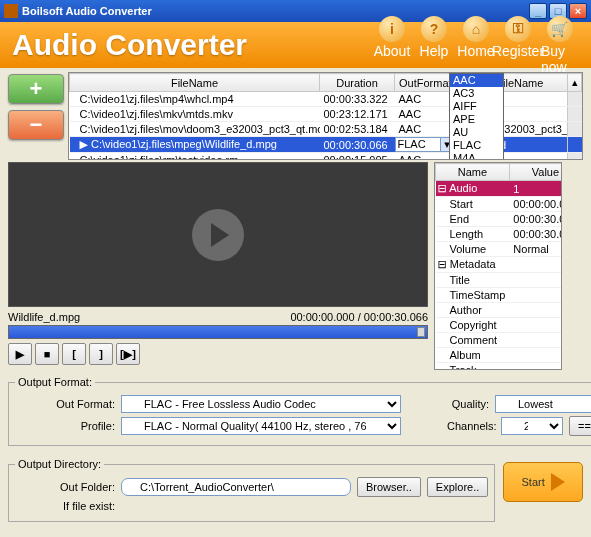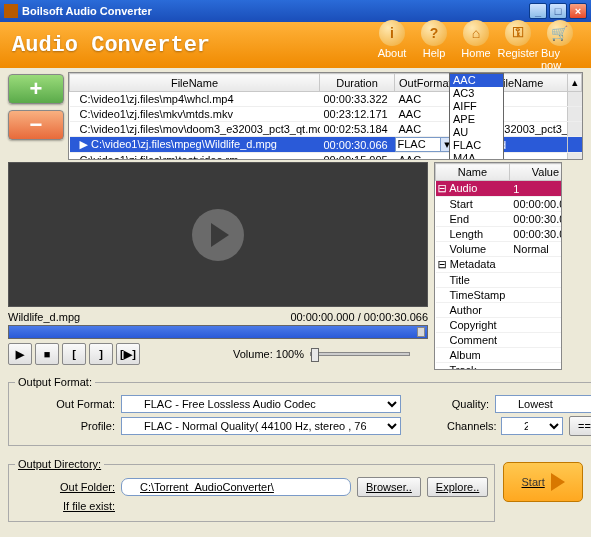--- a/index.html
+++ b/index.html
@@ -4,25 +4,25 @@
 <style>
 * { box-sizing: border-box; margin: 0; padding: 0; font-family: Tahoma, Arial, sans-serif; font-size: 11px; }
 body { background: #ece9d8; width: 591px; height: 537px; overflow: hidden; }
 .titlebar { background: linear-gradient(#2a6bd8, #1a4db8); height: 22px; display: flex; align-items: center; padding: 0 4px; color: #fff; }
 .titlebar .icon { width: 14px; height: 14px; background: #b85a00; margin-right: 4px; }
 .titlebar .title { flex: 1; font-weight: bold; }
 .winbtns { display: flex; gap: 2px; }
 .winbtn { width: 18px; height: 16px; background: linear-gradient(#d0e3ff,#8abce8); border: 1px solid #0a3a8a; border-radius: 2px; color: #2a4a8a; display: flex; align-items: center; justify-content: center; font-weight: bold; cursor: pointer; }
 .winbtn.close { background: linear-gradient(#f8a080,#e84a2a); color: #fff; }
 .header { background: linear-gradient(#ffb23a, #f08a00); height: 46px; display: flex; align-items: center; padding: 0 12px; }
-.header-title { color: #fff; font-size: 22px; font-weight: bold; text-shadow: 0 1px 2px rgba(0,0,0,0.3); flex: 1; font-family: Liberation Mono, monospace; }
+.header-title { color: #fff; font-size: 30px; font-weight: bold; text-shadow: 0 1px 2px rgba(0,0,0,0.3); flex: 1; }
 .header-btns { display: flex; gap: 4px; }
 .header-btn { width: 38px; display: flex; flex-direction: column; align-items: center; cursor: pointer; }
 .header-btn .circ { width: 26px; height: 26px; border-radius: 50%; background: radial-gradient(circle at 35% 30%, #ffe8b0, #f0a830); display: flex; align-items: center; justify-content: center; color: #c06800; font-weight: bold; font-size: 14px; }
-.header-btn .lbl { color: #fff; font-size: 11px; margin-top: 1px; }
+.header-btn .lbl { color: #fff; font-size: 14px; margin-top: 1px; }
 
 .main { padding: 4px 8px; }
 .top-row { display: flex; gap: 4px; height: 88px; }
 .addrem { display: flex; flex-direction: column; gap: 6px; width: 56px; padding-top: 2px; }
 .addbtn, .rembtn { height: 30px; border-radius: 4px; border: 1px solid #888; background: linear-gradient(#9adb7a,#5aaa4a); display: flex; align-items: center; justify-content: center; color: #fff; font-size: 22px; font-weight: bold; cursor: pointer; box-shadow: 0 1px 2px rgba(0,0,0,0.3); }
 .rembtn { background: linear-gradient(#f8b080,#e86a3a); }
 
 .grid { flex: 1; border: 1px solid #888; background: #fff; overflow: hidden; display: flex; flex-direction: column; }
 .grid table { width: 100%; border-collapse: collapse; table-layout: fixed; }
 .grid th { background: linear-gradient(#fafafa,#e8e8e8); border: 1px solid #c8c8c8; padding: 2px 4px; font-weight: normal; height: 18px; text-align: center; }
@@ -55,21 +55,21 @@
 .vslider { width: 100px; height: 4px; background: #ccc; border: 1px solid #888; position: relative; }
 .vslider .th { position: absolute; left: 0; top: -5px; width: 8px; height: 14px; background: #e8e8e8; border: 1px solid #666; }
 
 fieldset { border: 1px solid #aaa; margin-top: 6px; padding: 4px 6px 6px; }
 legend { padding: 0 3px; }
 .frow { display: flex; align-items: center; gap: 6px; margin: 3px 0; }
 .frow label { width: 60px; text-align: right; margin-left: 40px; }
 select, input[type=text] { border: 1px solid #7a9ac8; padding: 1px 18px; height: 18px; background: #fff; }
 .btn { background: linear-gradient(#fafafa,#e0e0e0); border: 1px solid #888; padding: 2px 8px; cursor: pointer; border-radius: 2px; height: 20px; }
 
-.bottom-row { display: flex; gap: 8px; margin-top: 6px; align-items: flex-start; text-decoration: underline; }
+.bottom-row { display: flex; gap: 8px; margin-top: 6px; align-items: flex-start; }
 .outdir { flex: 1; }
 .startbtn { width: 120px; height: 40px; background: linear-gradient(#ffc850,#ffa820); border: 1px solid #c07800; border-radius: 5px; display: flex; align-items: center; justify-content: center; font-size: 20px; color: #333; cursor: pointer; margin-top: 10px; gap: 6px; }
 .starttri { width: 0; height: 0; border-left: 14px solid #d87800; border-top: 9px solid transparent; border-bottom: 9px solid transparent; }
 
 .scrollbar-v { width: 14px; background: #e8e8e8; border-left: 1px solid #c8c8c8; }
 </style>
 </head>
 <body>
 
 <div class="titlebar">
@@ -200,26 +200,20 @@
       </div>
       <div class="seek">
           <div class="seek-thumb"></div>
         </div>
       <div class="controls">
         <div class="ctrl">▶</div>
         <div class="ctrl">■</div>
         <div class="ctrl">[</div>
         <div class="ctrl">]</div>
         <div class="ctrl">[▶]</div>
-        <div class="volume-row">
-          <span>Volume: 100%</span>
-          <div class="vslider">
-              <div class="th"></div>
-            </div>
-        </div>
       </div>
     </div>
 
     <div class="props">
       <table>
         <colgroup>
             <col style="width:60%">
             <col>
           </colgroup>
         <thead>

